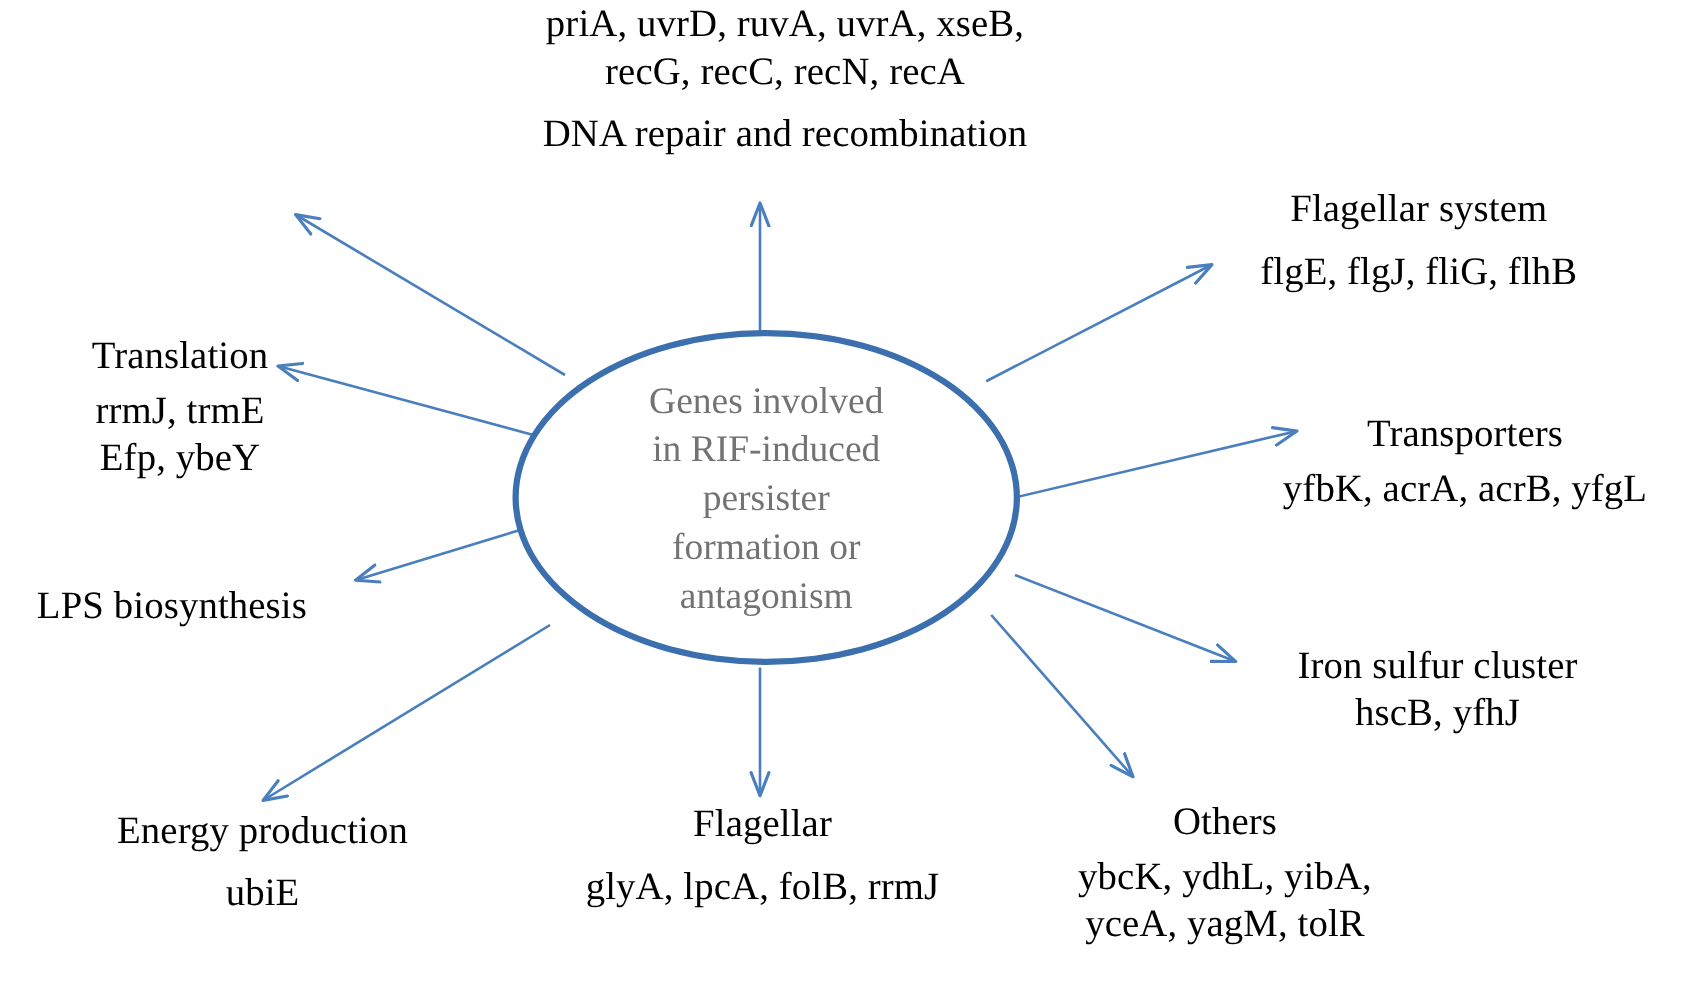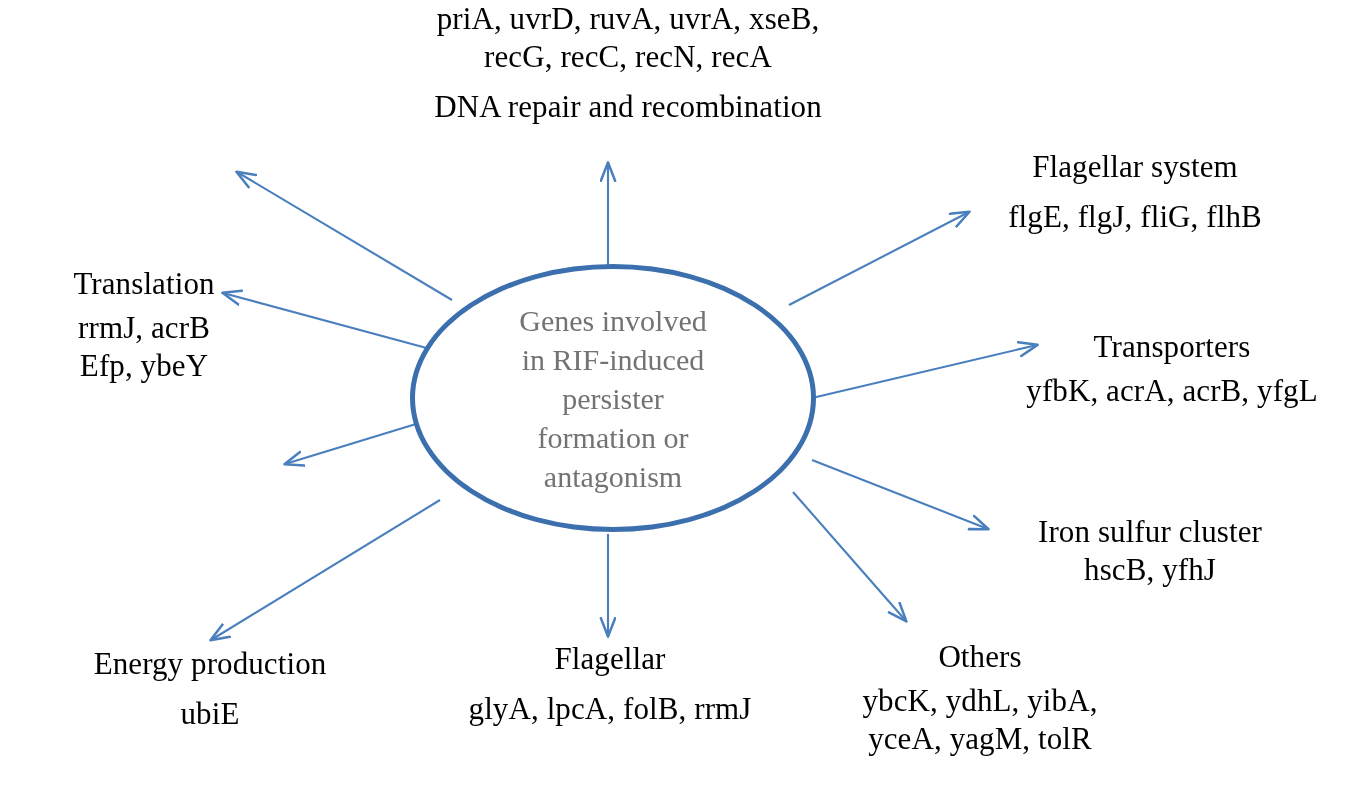--- a/index.html
+++ b/index.html
@@ -125,25 +125,26 @@
     <div class="genes">priA, uvrD, ruvA, uvrA, xseB,</div>
     <div class="genes">recG, recC, recN, recA</div>
     <div class="gap-md"></div>
     <div class="cat">DNA repair and recombination</div>
   </div>
 
 
   <div class="node" id="node-translation">
     <div class="cat">Translation</div>
     <div class="gap-sm"></div>
-    <div class="genes">rrmJ, acrB</div>
+    <div class="genes">rrmJ, trmE</div>
     <div class="genes">Efp, ybeY</div>
   </div>
 
   <div class="node" id="node-lps">
+    <div class="cat">LPS biosynthesis</div>
     <div class="gap-md"></div>
   </div>
 
   <div class="node" id="node-energy">
     <div class="cat">Energy production</div>
     <div class="gap-md"></div>
     <div class="genes">ubiE</div>
   </div>
 
   <div class="node" id="node-metabolism">

